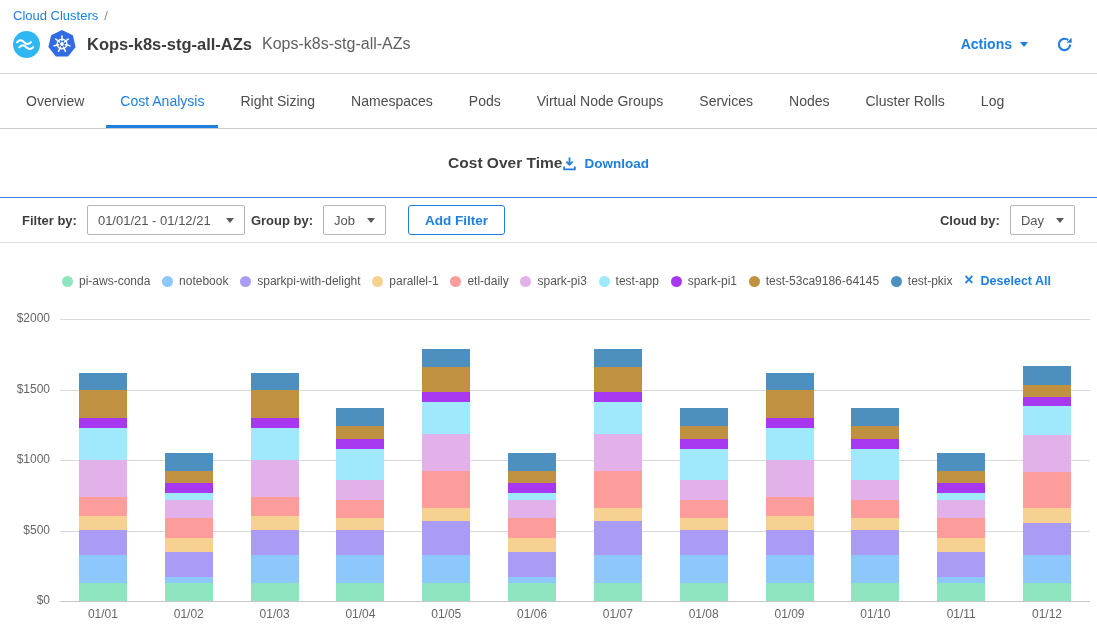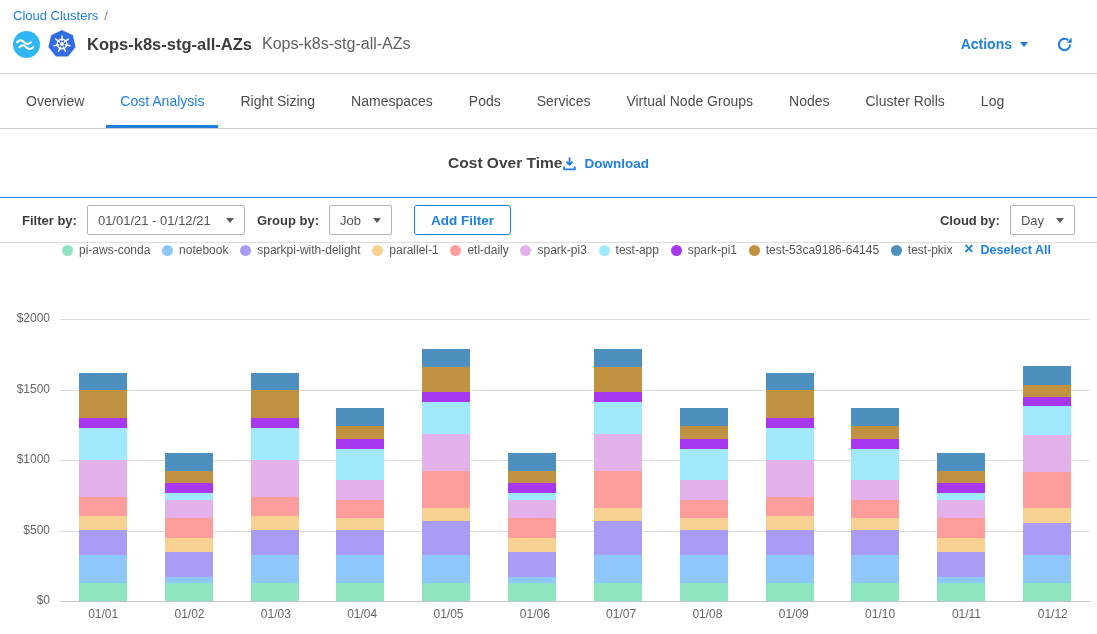--- a/index.html
+++ b/index.html
@@ -33,44 +33,44 @@
             font-size:13.5px;cursor:pointer}
   
   .filter-bar{display:flex;align-items:center;height:45px;padding:0 22px;
               border-bottom:1px solid #dddddd;font-size:13px}
   .flabel{font-weight:700;color:#3d3d3d;margin-right:10px;white-space:nowrap}
   .select{display:flex;align-items:center;justify-content:space-between;gap:12px;
           border:1px solid #b5b5b5;border-radius:2px;height:30px;padding:0 10px;
           color:#555;cursor:pointer;background:#fff;white-space:nowrap}
   .select .caret{color:#5a5a5a}
   .date-select{width:158px}
-  .group-label{margin-left:12px}
+  .group-label{margin-left:6px}
   .add-filter{margin-left:22px;height:30px;padding:0 16px;border:1px solid var(--accent);
               border-radius:3px;background:#fff;color:var(--accent);font-weight:700;
               font-size:13.5px;cursor:pointer;font-family:inherit}
   .viewby-label{margin-left:auto}
   
-  .legend{display:flex;align-items:flex-start;justify-content:space-between;height:45px;
+  .legend{display:flex;align-items:flex-end;justify-content:space-between;height:45px;
           padding:0 46px 0 62px;font-size:12px;color:#555}
   .legend-item{display:flex;align-items:center;gap:6px;cursor:pointer;white-space:nowrap}
   .dot{width:11px;height:11px;border-radius:50%;flex:none}
   .deselect{display:flex;align-items:center;gap:7px;color:var(--accent);font-weight:700;
             font-size:12.5px;cursor:pointer;white-space:nowrap}
   .deselect .x{font-size:16px;font-weight:700;line-height:1;margin-top:-2px}
   
   .chart{position:relative;height:346px}
   .plot{position:absolute;top:31px;left:60px;right:7px;height:282px}
   .gridline{position:absolute;left:0;right:0;height:1px;background:#dadada}
   .gridline.base{background:#c6c6c6}
   .ytick{position:absolute;left:0;width:50px;text-align:right;font-size:12px;color:#666}
   .bars{position:absolute;left:0;right:0;top:0;bottom:0;display:flex;align-items:flex-end}
   .bar-col{flex:1;display:flex;justify-content:center;align-items:flex-end}
   .bar-stack{width:48px;display:flex;flex-direction:column-reverse}
   .seg{width:100%}
-  .xlabels{position:absolute;top:319px;left:60px;right:1px;display:flex}
+  .xlabels{position:absolute;top:319px;left:60px;right:7px;display:flex}
   .xlabel{flex:1;text-align:center;font-size:12px;color:#666}
 </style>
 </head>
 <body>
 
 <header class="topbar">
   <div class="breadcrumb">
     <span class="crumb">Cloud Clusters</span>
     <span class="sep">/</span>
   </div>
@@ -112,22 +112,22 @@
     </span>
   </div>
 </header>
 
 <nav class="tabs" id="tabs">
     <span class="tab">Overview</span>
     <span class="tab active">Cost Analysis</span>
     <span class="tab">Right Sizing</span>
     <span class="tab">Namespaces</span>
     <span class="tab">Pods</span>
+    <span class="tab">Virtual Node Groups</span>
     <span class="tab">Services</span>
-    <span class="tab">Virtual Node Groups</span>
     <span class="tab">Nodes</span>
     <span class="tab">Cluster Rolls</span>
     <span class="tab">Log</span>
   </nav>
 
 <div class="section-head">
   <span class="section-title">Cost Over Time</span>
   <span class="download">
     <svg width="15" height="15" viewBox="0 0 16 16">
       <path d="M8 1.5v7.6" stroke="#1f7fe0" stroke-width="1.9" fill="none"></path>

